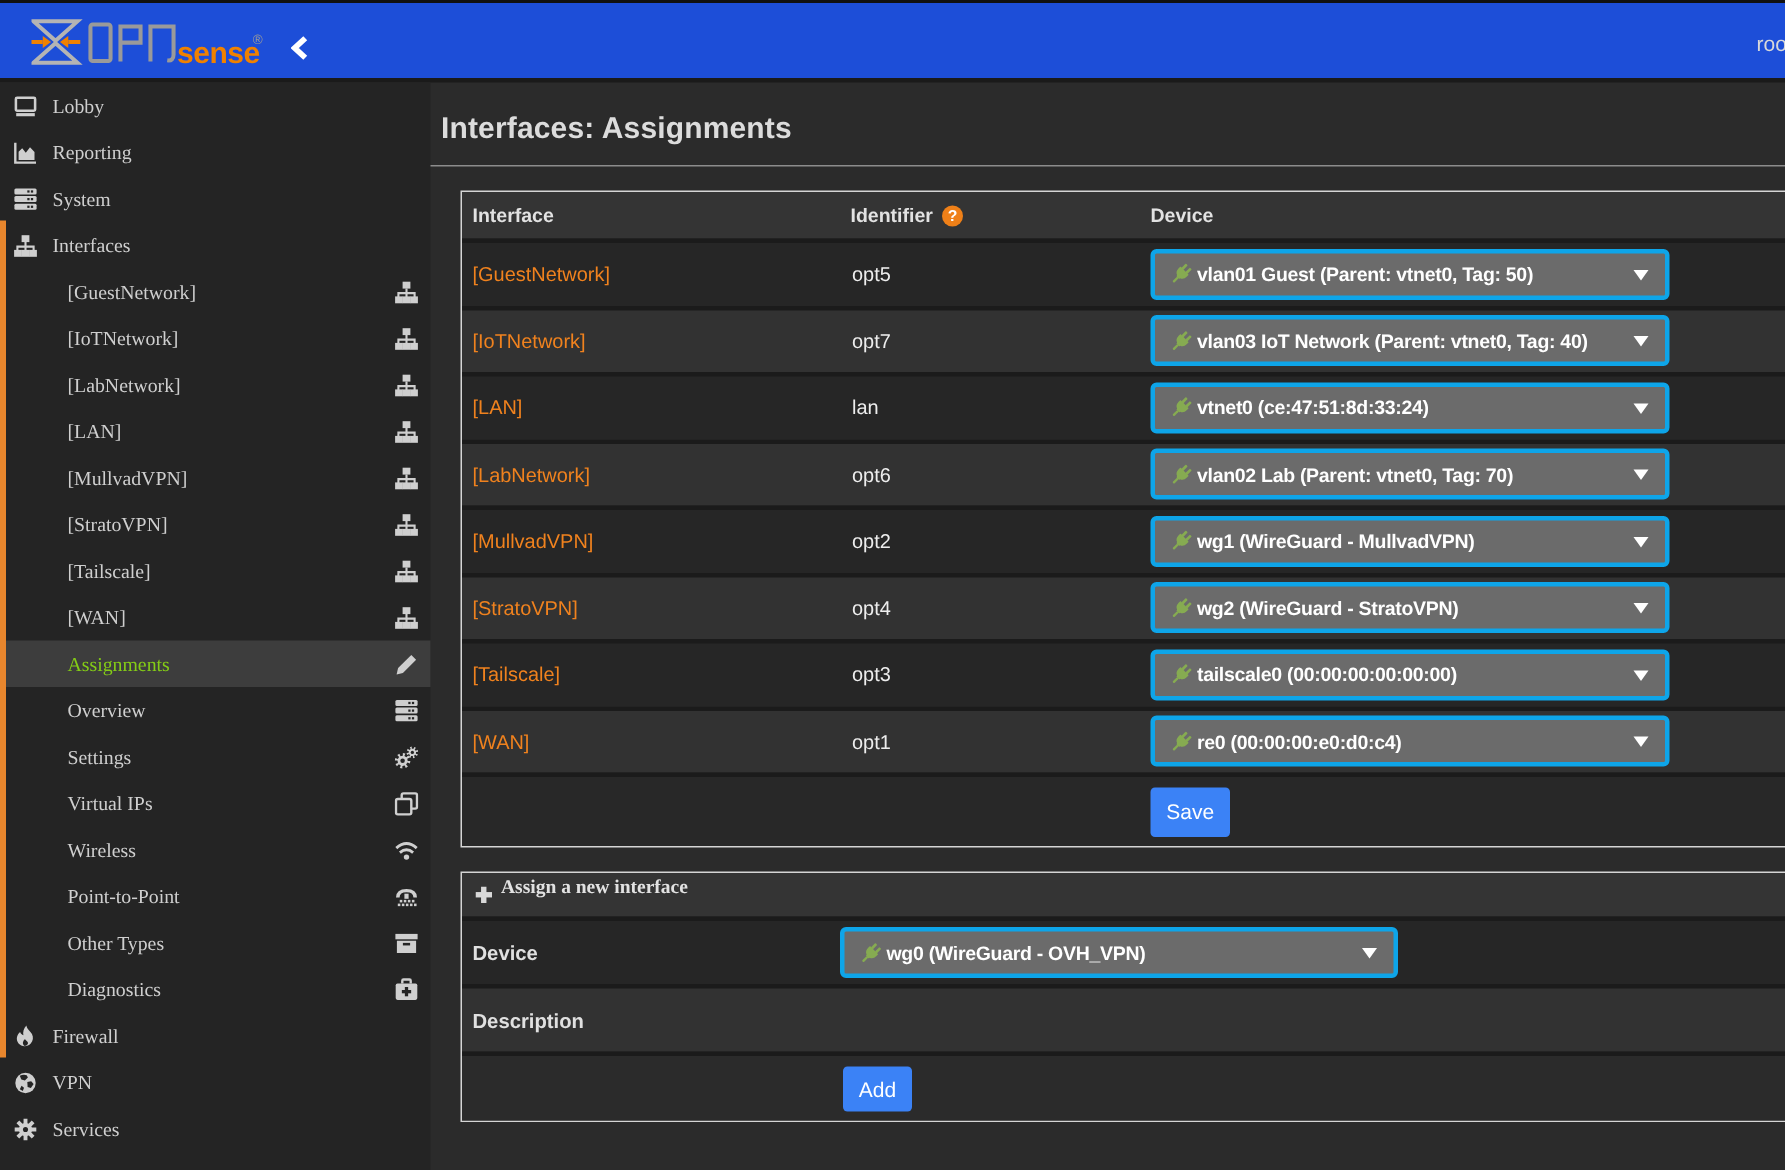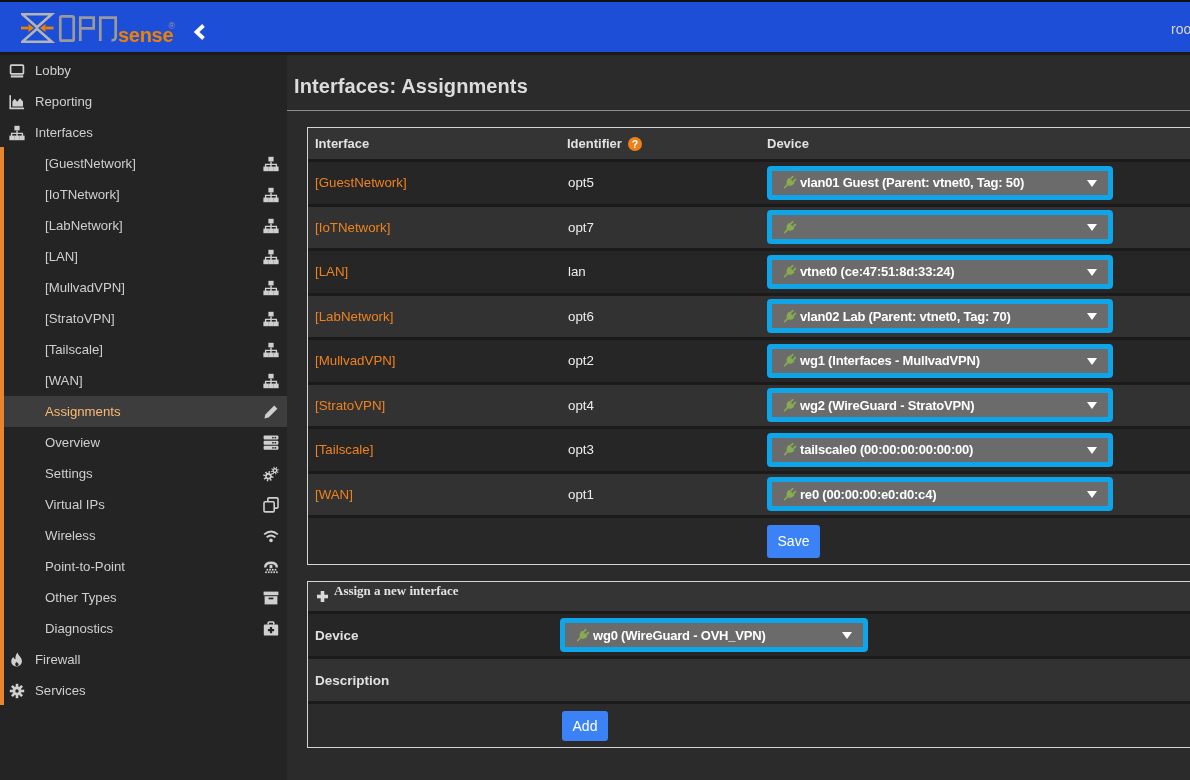--- a/index.html
+++ b/index.html
@@ -7,47 +7,47 @@
 body { font-family:"Liberation Sans", sans-serif; background:#2b2b2b; position:relative; }
 
 #topstrip { position:absolute; left:0; top:0; width:100%; height:2px; background:#111; }
 #navbar { position:absolute; left:0; top:2px; width:100%; height:50px; background:#1d4ed8; }
 #navgap { position:absolute; left:0; top:52px; width:100%; height:3px; background:#1a1a1a; }
 #logo { position:absolute; left:21px; top:9px; }
 #chev { position:absolute; left:194px; top:22px; }
 #rootuser { position:absolute; left:1171px; top:19px; color:#d8d8d8; font-size:14px; white-space:nowrap; }
 
 #sidebar { position:absolute; left:0; top:55px; width:287px; height:725px; background:#242424; }
-.mi { position:relative; height:31px; line-height:31px; color:#cfcfcf; font-size:13.2px; }
+.mi { position:relative; height:31px; line-height:31px; color:#cfcfcf; font-size:13.2px;font-family:Liberation Serif, serif; }
 .mi .txt { position:absolute; left:35px; top:0; }
 .mi .sub { position:absolute; left:45px; top:0; }
 .mi .ic { position:absolute; left:9px; top:8px; width:16px; height:16px; }
 .mi .ric { position:absolute; left:263px; top:8px; width:16px; height:16px; }
-.mi.active { background:#3d3d3d; color:#fdba74; }
+.mi.active { background:#3d3d3d; color:#84cc16; }
 #ostrip { position:absolute; left:0; top:92px; width:4px; height:558px; background:#e8862d; }
 svg.g { display:block; }
 
 #content { position:absolute; left:287px; top:55px; width:903px; height:725px; }
 #title { position:absolute; left:7px; top:20px; font-size:20px; font-weight:bold; letter-spacing:0.1px; color:#dcdcdc; }
 #hr1 { position:absolute; left:0; top:55px; width:903px; height:1px; background:#8c8c8c; }
 
 .panel { position:absolute; left:20px; width:920px; border:1px solid #d5d5d5; background:#2b2b2b; }
 #panel1 { top:72px; }
 #panel2 { top:526px; }
 .thead { background:#343434; height:31px; position:relative; color:#e2e2e2; font-weight:bold; font-size:13px; }
 .row { position:relative; border-top:3px solid #1b1b1b; height:44.5px; }
 .row.d { background:#262626; }
 .row.l { background:#323232; }
 .c1 { position:absolute; left:7px; top:0; height:100%; display:flex; align-items:center; }
 .c2 { position:absolute; left:260px; top:0; height:100%; display:flex; align-items:center;text-align:right; }
 .c3 { position:absolute; left:459px; top:0; height:100%; display:flex; align-items:center; }
 .lnk { color:#f0821e; font-size:13.3px; }
 .idn { color:#ededed; font-size:13.3px; }
 
-.sel { width:346px; height:34px; background:#6b6b6b; border:5px solid #0ea5e9; border-radius:4px; display:flex; align-items:center; padding:0 10px; position:relative; }
+.sel { width:346px; height:34px; background:#6b6b6b; border:3px solid #0ea5e9; border-radius:4px; display:flex; align-items:center; padding:0 10px; position:relative; }
 .sel .stxt { color:#fff; font-size:13px; font-weight:bold; letter-spacing:-0.2px; margin-left:3px; white-space:nowrap; }
 .sel .car { position:absolute; right:11px; top:50%; margin-top:-3px; width:0; height:0; border-left:5.5px solid transparent; border-right:5.5px solid transparent; border-top:7px solid #fff; }
 
 .btn { background:#3b82f6; color:#fff; border:none; border-radius:3px; font-size:14px; font-family:"Liberation Sans",sans-serif; }
 
 .frow { position:relative; border-top:3px solid #1b1b1b; }
 .flab { position:absolute; left:7px; top:0; height:100%; display:flex; align-items:center; color:#e0e0e0; font-weight:bold; font-size:13.5px; }
 .fctl { position:absolute; left:252px; top:0; height:100%; display:flex; align-items:center; }
 #dinput { width:348px; height:31px; background:#282828; border:1px solid #5fa4d8; border-radius:4px; box-shadow:0 0 5px rgba(95,164,216,.55); color:#fff; font-size:14px; display:flex; align-items:center; padding:0 12px; }
 #dinput .cur { display:inline-block; width:1px; height:16px; background:#fff; margin-left:1px; }
@@ -91,20 +91,36 @@
         <svg class="g" width="16" height="16" viewBox="0 0 16 16">
           <path d="M1.2 1.2 V14.4 H15" fill="none" stroke="#cfcfcf" stroke-width="1.6"></path>
           <polygon points="3.4,12.6 3.4,7.2 5.8,4.8 8.2,7.8 11,4.2 14,7.4 14,12.6" fill="#cfcfcf"></polygon>
         </svg>
       </span>
       <span class="txt">Reporting</span>
     </div>
 <div class="mi">
       <span class="ic">
         <svg class="g" width="16" height="16" viewBox="0 0 16 16">
+          <rect x="0.6" y="0.6" width="14.8" height="4" rx="1" fill="#cfcfcf"></rect>
+          <rect x="11.6" y="1.9" width="1.5" height="1.5" fill="#242424"></rect>
+          <rect x="9.2" y="1.9" width="1.5" height="1.5" fill="#242424"></rect>
+          <rect x="0.6" y="5.7" width="14.8" height="4" rx="1" fill="#cfcfcf"></rect>
+          <rect x="11.6" y="7.0" width="1.5" height="1.5" fill="#242424"></rect>
+          <rect x="9.2" y="7.0" width="1.5" height="1.5" fill="#242424"></rect>
+          <rect x="0.6" y="10.8" width="14.8" height="4" rx="1" fill="#cfcfcf"></rect>
+          <rect x="11.6" y="12.100000000000001" width="1.5" height="1.5" fill="#242424"></rect>
+          <rect x="9.2" y="12.100000000000001" width="1.5" height="1.5" fill="#242424"></rect>
+        </svg>
+      </span>
+      <span class="txt">System</span>
+    </div>
+<div class="mi">
+      <span class="ic">
+        <svg class="g" width="16" height="16" viewBox="0 0 16 16">
           <rect x="5.4" y="0.8" width="5.2" height="4.6" fill="#cfcfcf"></rect>
           <path d="M8 5.4 V8.4 M2.6 11 V8.4 H13.4 V11 M8 8.4 V11" fill="none" stroke="#cfcfcf" stroke-width="1.4"></path>
           <rect x="0.4" y="10.6" width="5.2" height="4.6" fill="#cfcfcf"></rect>
           <rect x="5.4" y="10.6" width="5.2" height="4.6" fill="#cfcfcf"></rect>
           <rect x="10.4" y="10.6" width="5.2" height="4.6" fill="#cfcfcf"></rect>
         </svg>
       </span>
       <span class="txt">Interfaces</span>
     </div>
 <div class="mi">
@@ -301,20 +317,31 @@
         <svg class="g" width="16" height="16" viewBox="0 0 16 16">
           <path d="M8.6 0.6 C8.9 3 11.2 4.4 12.3 6.4 C13.4 8.5 13.1 11 11.5 12.7 C9.9 14.4 7.3 14.9 5.2 14 C3.1 13 1.9 10.8 2.3 8.5 C2.6 7 3.4 5.9 4.4 5 C4.8 6.1 5.6 6.9 6.6 7.2 C6.1 5.1 6.8 2.4 8.6 0.6 Z" fill="#cfcfcf"></path>
           <path d="M7.4 14.3 C6.2 13.5 5.9 12 6.7 10.8 C7.1 10.2 7.7 9.9 7.7 9.9 C8.1 10.7 9.2 10.9 9.6 12 C9.9 13 9.2 14 7.4 14.3 Z" fill="#242424"></path>
         </svg>
       </span>
       <span class="txt">Firewall</span>
     </div>
 <div class="mi">
       <span class="ic">
         <svg class="g" width="16" height="16" viewBox="0 0 16 16">
+          <circle cx="8" cy="8" r="6.8" fill="#cfcfcf"></circle>
+          <path d="M4.2 3.2 Q6.4 2.2 8.8 2.8 L9.6 4.4 L7.6 6.4 L5.2 5.6 Z" fill="#242424"></path>
+          <path d="M9.2 7.4 L11.8 6.8 L13.4 8.6 L11.6 11.4 L9.4 10.6 Z" fill="#242424"></path>
+          <path d="M5.4 9.8 L7 11.2 L6.2 13.4 L4.2 12.2 Z" fill="#242424"></path>
+        </svg>
+      </span>
+      <span class="txt">VPN</span>
+    </div>
+<div class="mi">
+      <span class="ic">
+        <svg class="g" width="16" height="16" viewBox="0 0 16 16">
           <circle cx="8" cy="8" r="4.4" fill="#cfcfcf"></circle>
           <line x1="10.6" y1="8.0" x2="15.2" y2="8.0" stroke="#cfcfcf" stroke-width="2.6"></line>
           <line x1="9.9" y1="9.9" x2="13.1" y2="13.1" stroke="#cfcfcf" stroke-width="2.6"></line>
           <line x1="8.0" y1="10.6" x2="8.0" y2="15.2" stroke="#cfcfcf" stroke-width="2.6"></line>
           <line x1="6.1" y1="9.9" x2="2.9" y2="13.1" stroke="#cfcfcf" stroke-width="2.6"></line>
           <line x1="5.4" y1="8.0" x2="0.8" y2="8.0" stroke="#cfcfcf" stroke-width="2.6"></line>
           <line x1="6.1" y1="6.1" x2="2.9" y2="2.9" stroke="#cfcfcf" stroke-width="2.6"></line>
           <line x1="8.0" y1="5.4" x2="8.0" y2="0.8" stroke="#cfcfcf" stroke-width="2.6"></line>
           <line x1="9.9" y1="6.1" x2="13.1" y2="2.9" stroke="#cfcfcf" stroke-width="2.6"></line>
           <circle cx="8" cy="8" r="1.7" fill="#242424"></circle>
@@ -368,20 +395,21 @@
         <div class="c3">
           <div class="sel">
             <svg class="g" width="15" height="15" viewBox="0 0 15 15" style="flex:none;">
               <g transform="translate(7.2,8) rotate(45)" fill="#86ab51">
                 <rect x="-2.8" y="-7.6" width="1.8" height="4.4" rx="0.6"></rect>
                 <rect x="1.0" y="-7.6" width="1.8" height="4.4" rx="0.6"></rect>
                 <path d="M-3.6 -3.6 L3.6 -3.6 Q3.9 -3.6 3.9 -3.1 L3.9 -1.9 Q3.9 1.2 1.4 2.1 L1.4 2.3 Q1.4 2.9 0.9 2.9 L-0.9 2.9 Q-1.4 2.9 -1.4 2.3 L-1.4 2.1 Q-3.9 1.2 -3.9 -1.9 L-3.9 -3.1 Q-3.9 -3.6 -3.6 -3.6 Z"></path>
                 <rect x="-0.8" y="2.6" width="1.6" height="4.6" rx="0.7"></rect>
               </g>
             </svg>
+            <span class="stxt">vlan03 IoT Network (Parent: vtnet0, Tag: 40)</span>
             <span class="car"></span>
           </div>
         </div>
       </div>
 <div class="row d">
         <div class="c1">
           <span class="lnk">[LAN]</span>
         </div>
         <div class="c2">
           <span class="idn">lan</span>
@@ -433,21 +461,21 @@
         <div class="c3">
           <div class="sel">
             <svg class="g" width="15" height="15" viewBox="0 0 15 15" style="flex:none;">
               <g transform="translate(7.2,8) rotate(45)" fill="#86ab51">
                 <rect x="-2.8" y="-7.6" width="1.8" height="4.4" rx="0.6"></rect>
                 <rect x="1.0" y="-7.6" width="1.8" height="4.4" rx="0.6"></rect>
                 <path d="M-3.6 -3.6 L3.6 -3.6 Q3.9 -3.6 3.9 -3.1 L3.9 -1.9 Q3.9 1.2 1.4 2.1 L1.4 2.3 Q1.4 2.9 0.9 2.9 L-0.9 2.9 Q-1.4 2.9 -1.4 2.3 L-1.4 2.1 Q-3.9 1.2 -3.9 -1.9 L-3.9 -3.1 Q-3.9 -3.6 -3.6 -3.6 Z"></path>
                 <rect x="-0.8" y="2.6" width="1.6" height="4.6" rx="0.7"></rect>
               </g>
             </svg>
-            <span class="stxt">wg1 (Interfaces - MullvadVPN)</span>
+            <span class="stxt">wg1 (WireGuard - MullvadVPN)</span>
             <span class="car"></span>
           </div>
         </div>
       </div>
 <div class="row l">
         <div class="c1">
           <span class="lnk">[StratoVPN]</span>
         </div>
         <div class="c2">
           <span class="idn">opt4</span>
@@ -522,21 +550,21 @@
     <div class="thead" style="height:29px;">
       <svg class="g" style="position:absolute;left:9px;top:9px;" width="11" height="11" viewBox="0 0 11 11">
           <rect x="3.7" y="0" width="3.6" height="11" fill="#d8d8d8"></rect>
           <rect x="0" y="3.7" width="11" height="3.6" fill="#d8d8d8"></rect>
         </svg>
       <span style="position:absolute;left:26px;top:1px;font-family:Liberation Serif, serif;">Assign a new interface</span>
     </div>
     <div class="frow d row" style="height:45px;">
       <div class="flab">Device</div>
       <div class="fctl">
-        <div class="sel" style="width:308px;">
+        <div class="sel" style="width:372px;">
           <svg class="g" width="15" height="15" viewBox="0 0 15 15" style="flex:none;">
               <g transform="translate(7.2,8) rotate(45)" fill="#86ab51">
                 <rect x="-2.8" y="-7.6" width="1.8" height="4.4" rx="0.6"></rect>
                 <rect x="1.0" y="-7.6" width="1.8" height="4.4" rx="0.6"></rect>
                 <path d="M-3.6 -3.6 L3.6 -3.6 Q3.9 -3.6 3.9 -3.1 L3.9 -1.9 Q3.9 1.2 1.4 2.1 L1.4 2.3 Q1.4 2.9 0.9 2.9 L-0.9 2.9 Q-1.4 2.9 -1.4 2.3 L-1.4 2.1 Q-3.9 1.2 -3.9 -1.9 L-3.9 -3.1 Q-3.9 -3.6 -3.6 -3.6 Z"></path>
                 <rect x="-0.8" y="2.6" width="1.6" height="4.6" rx="0.7"></rect>
               </g>
             </svg>
           <span class="stxt">wg0 (WireGuard - OVH_VPN)</span>
           <span class="car"></span>

